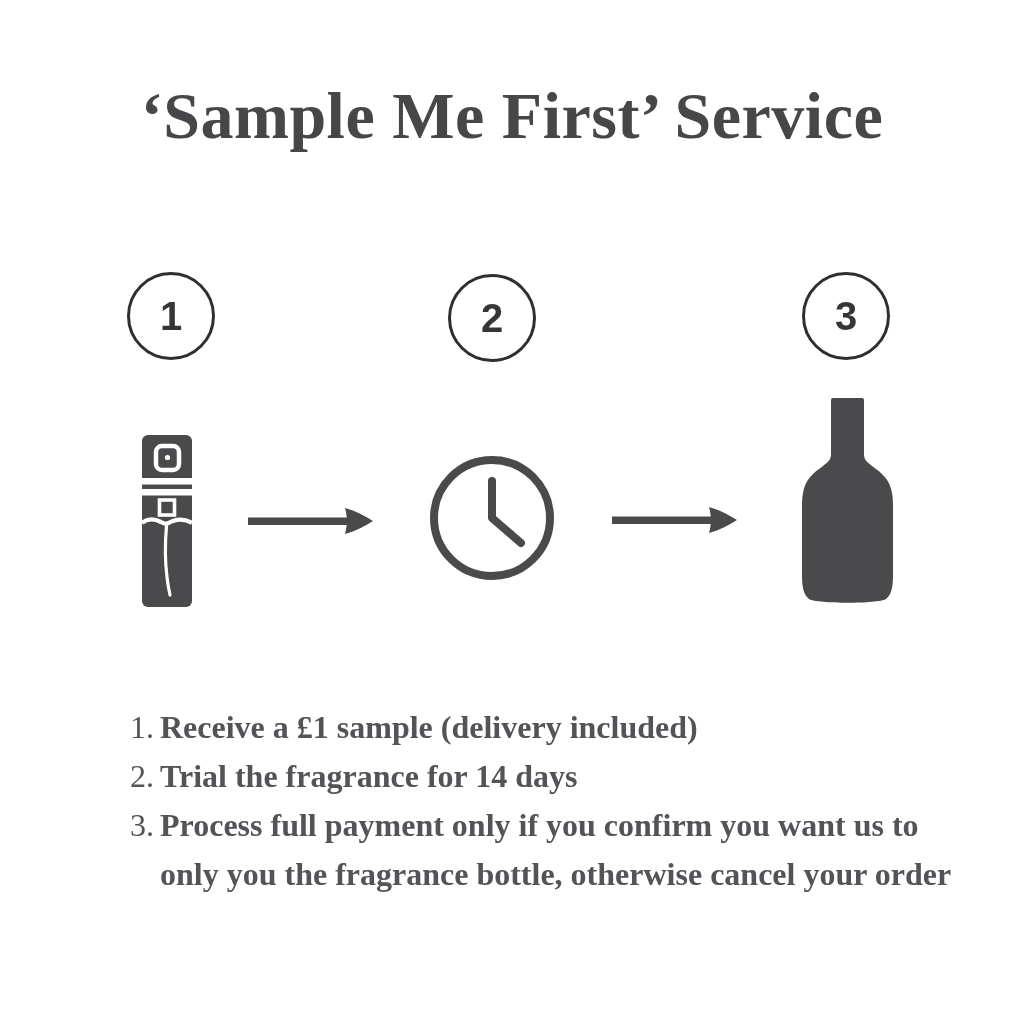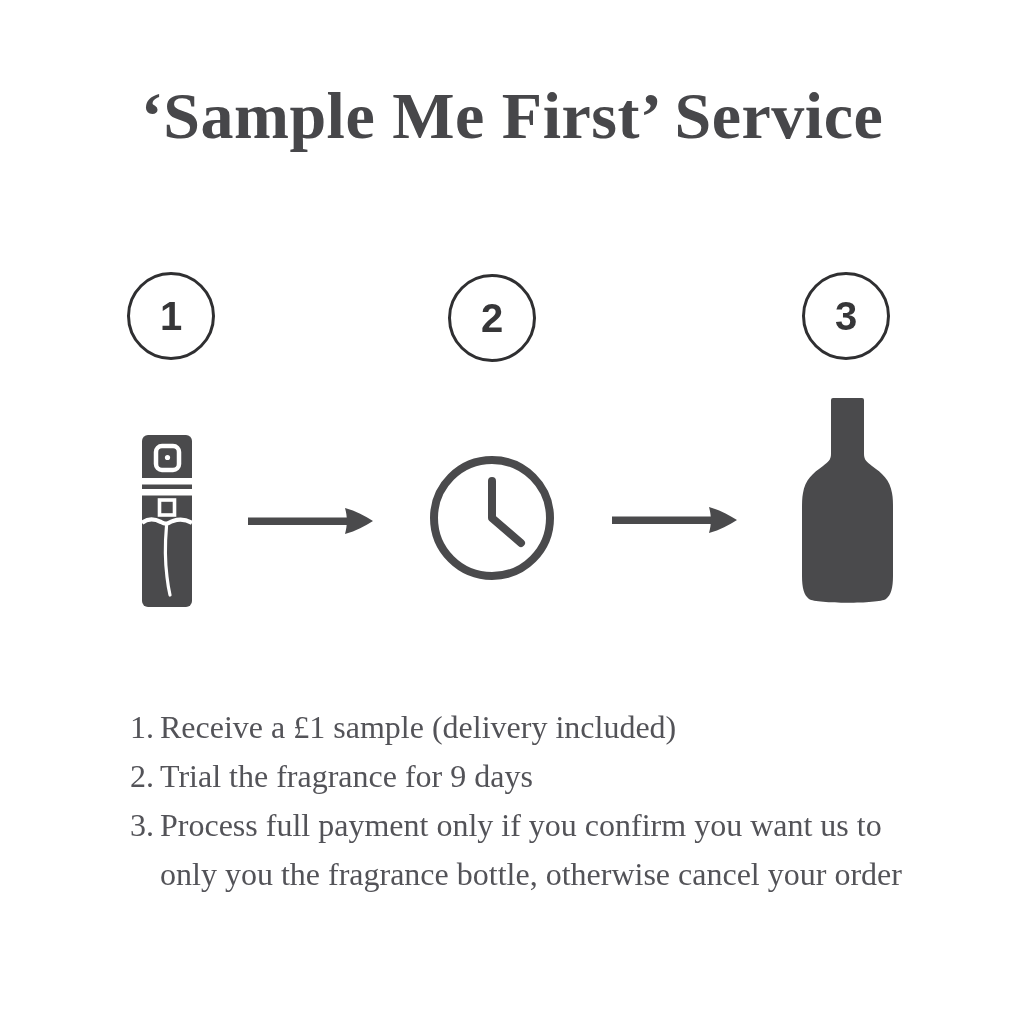--- a/index.html
+++ b/index.html
@@ -72,21 +72,21 @@
     left: 130px;
     top: 703px;
     width: 880px;
     list-style: none;
     color: var(--body-text);
     font-size: 32px;
     line-height: 49px;
   }
   .instr { display: flex; align-items: flex-start; }
   .instr .num { flex: 0 0 30px; }
-  .instr .txt { flex: 1 1 auto; white-space: pre-line; }
+  .instr .txt { flex: 1 1 auto; white-space: pre-line; font-weight: bold; }
 </style>
 </head>
 <body>
 
 <div class="canvas">
 
   <h1 class="title">‘Sample Me First’ Service</h1>
 
   <div class="step-circle circle-1">
     <span class="step-num">1</span>
@@ -128,21 +128,21 @@
     <path class="ink-fill" d="M31 2 Q31 0 33 0 L62 0 Q64 0 64 2 L64 56 C64 62 67 64 72 68 C82 75 90 82 92 95 C93 100 93 105 93 112 L93 178 C93 190 91 197 86 201 C78 206 17 206 9 201 C4 197 2 190 2 178 L2 112 C2 105 2 100 3 95 C5 82 13 75 23 68 C28 64 31 62 31 56 Z"></path>
   </svg>
 
   <ol class="instructions">
     <li class="instr">
       <span class="num">1.</span>
       <span class="txt">Receive a £1 sample (delivery included)</span>
     </li>
     <li class="instr">
       <span class="num">2.</span>
-      <span class="txt">Trial the fragrance for 9 days</span>
+      <span class="txt">Trial the fragrance for 14 days</span>
     </li>
     <li class="instr">
       <span class="num">3.</span>
       <span class="txt">Process full payment only if you confirm you want us to
 only you the fragrance bottle, otherwise cancel your order</span>
     </li>
   </ol>
 
 </div>
 

